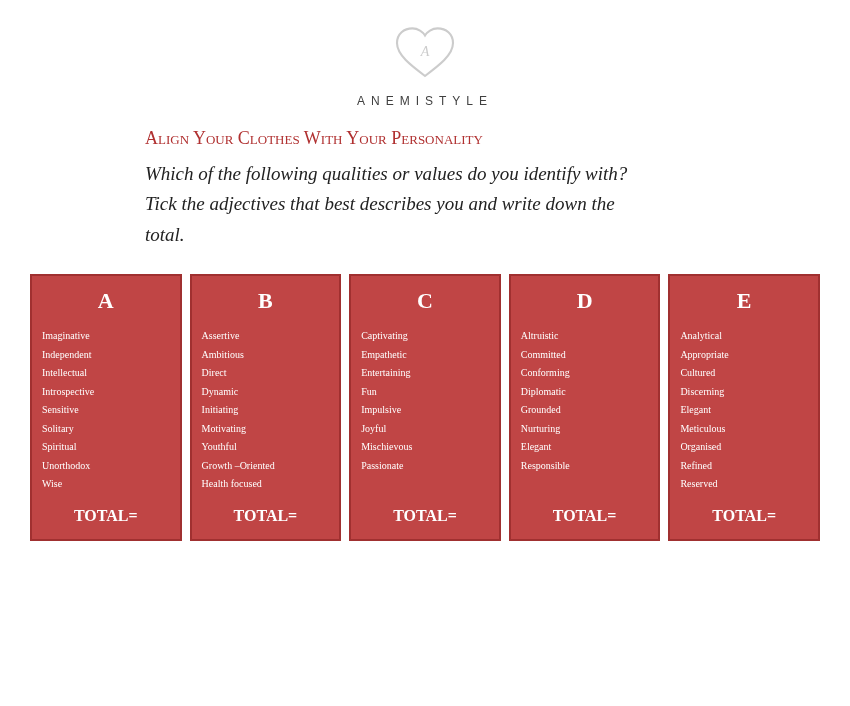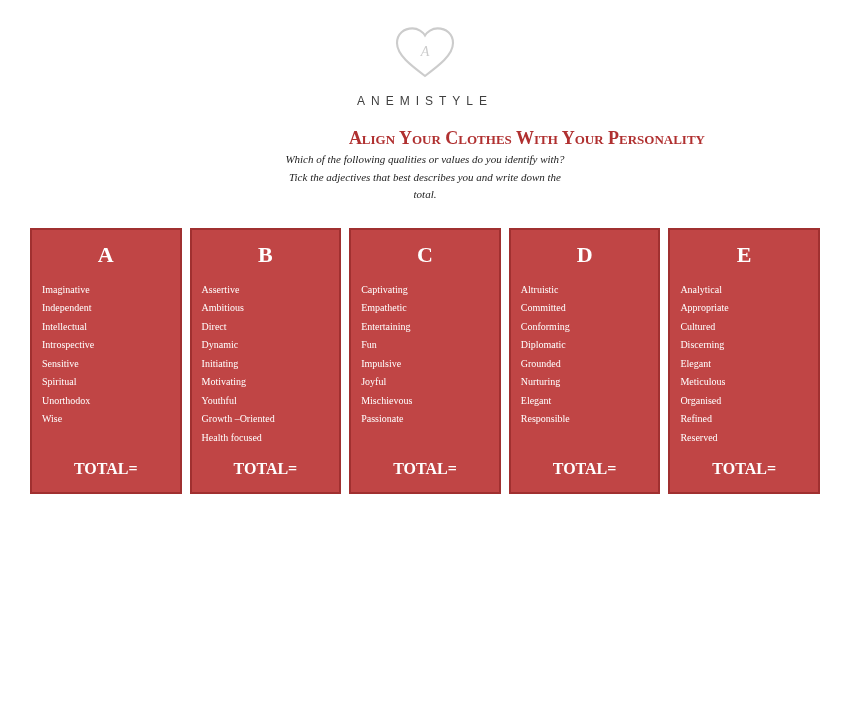--- a/index.html
+++ b/index.html
@@ -31,33 +31,32 @@
       color: #404040;
       font-weight: normal;
     }
     .intro-section {
       margin: 0 auto 24px;
       max-width: 560px;
     }
     .intro-title {
       color: #b03030;
       font-size: 18px;
-      font-weight: bold;
-      text-align: right;
+      font-weight: normal;
+      text-align: left;
       font-variant: small-caps;
-      margin-bottom: 2px;
+      margin-bottom: 10px;
       font-family: Georgia, serif;
     }
     .intro-desc {
       font-style: italic;
-      font-size: 11px;
+      font-size: 19px;
       color: #222;
       line-height: 1.6;
       font-family: Georgia, serif;
-      text-align: center;
     }
     .columns-container {
       display: flex;
       gap: 8px;
       width: 100%;
     }
     .column {
       flex: 1;
       background-color: #c0454545;
       background: #c04545;
@@ -119,20 +118,21 @@
 
   <div class="columns-container" id="cols-wrapper">
   <div class="column">
         <div class="column-header">A</div>
         <div class="column-items">
           <div class="column-item">Imaginative</div>
           <div class="column-item">Independent</div>
           <div class="column-item">Intellectual</div>
           <div class="column-item">Introspective</div>
           <div class="column-item">Sensitive</div>
+          <div class="column-item">Solitary</div>
           <div class="column-item">Spiritual</div>
           <div class="column-item">Unorthodox</div>
           <div class="column-item">Wise</div>
         </div>
         <div class="column-total">TOTAL=</div>
       </div>
       <div class="column">
         <div class="column-header">B</div>
         <div class="column-items">
           <div class="column-item">Assertive</div>

